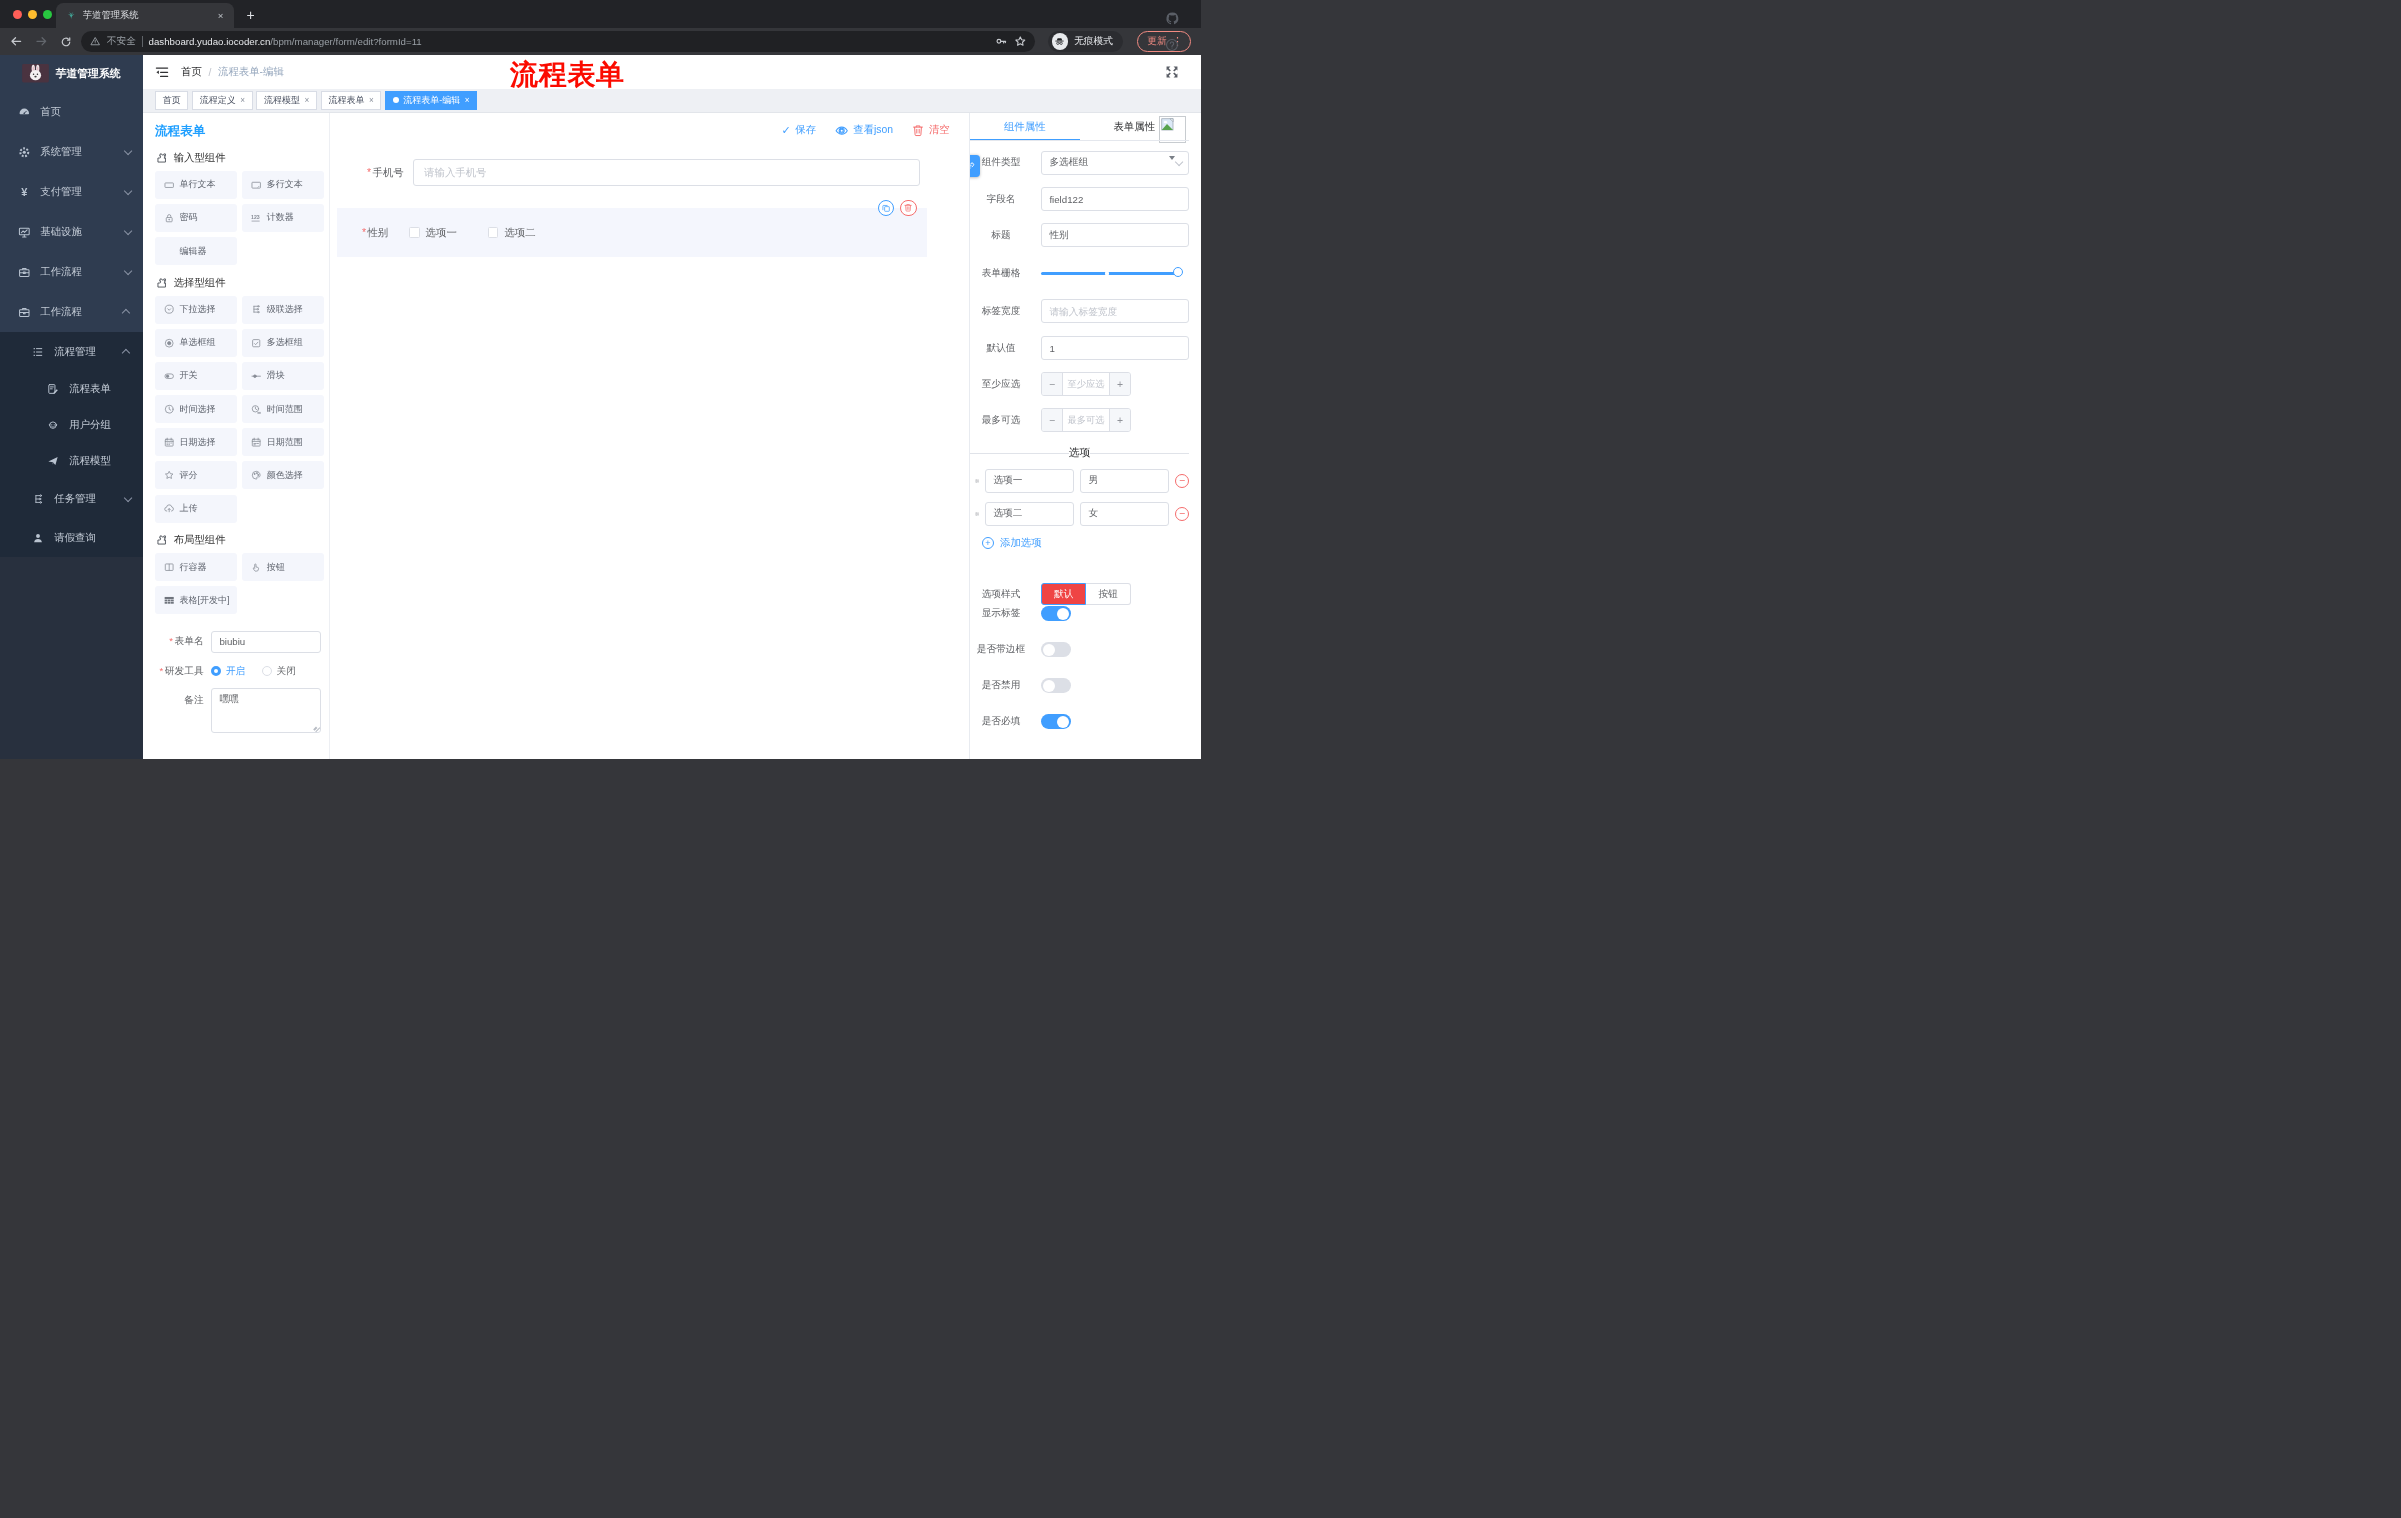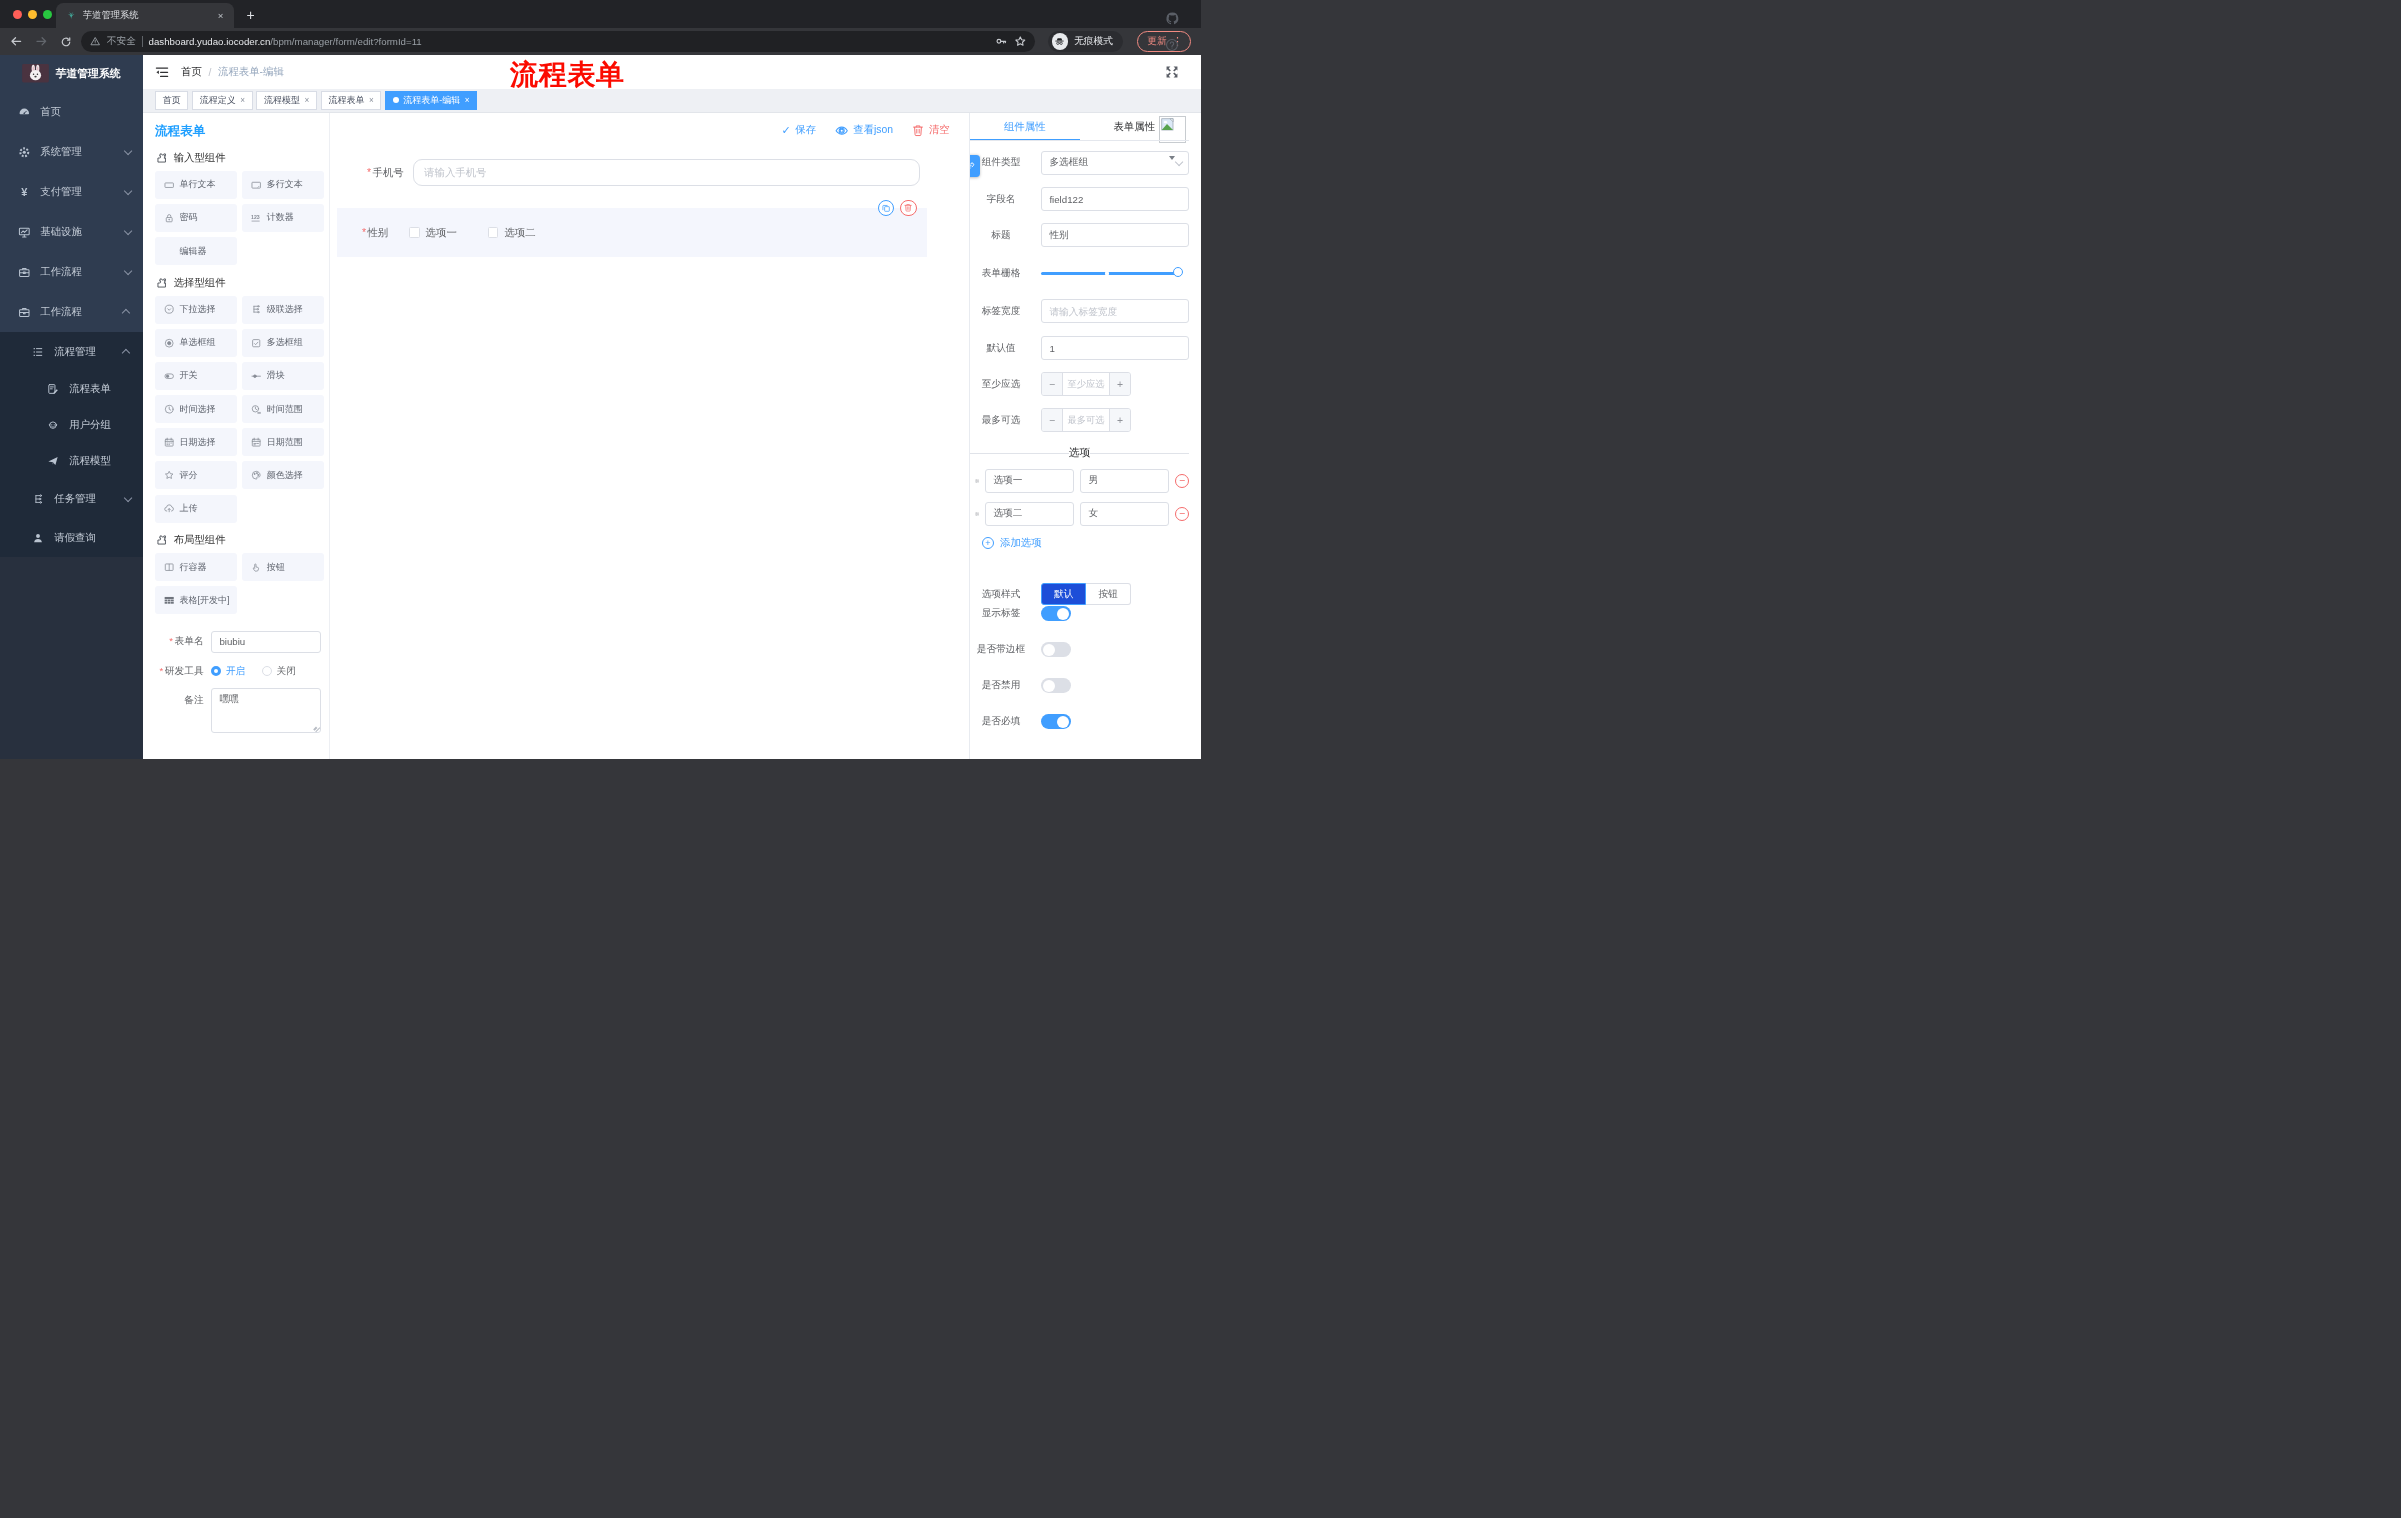--- a/index.html
+++ b/index.html
@@ -77,21 +77,21 @@
   .tgrip{position:absolute;right:2.2px;bottom:4.5px;width:6px;height:6px;border-right:1.1px solid #b7bcc4;border-bottom:0;transform:rotate(45deg);}
   .tgrip::after{content:"";position:absolute;right:1.5px;top:2.2px;width:1.1px;height:3.7px;background:#b7bcc4;}
 
   
   .center{flex:1;position:relative;min-width:0;}
   .cactions{position:absolute;top:10.4px;right:19.3px;display:flex;gap:19.3px;font-size:10.4px;}
   .act{display:flex;align-items:center;gap:4.5px;color:#409eff;cursor:pointer;}
   .act.danger{color:#f56c6c;}
   .phone-row{display:flex;align-items:center;margin:46px 49px 0 37px;}
   .flabel{font-size:10.4px;color:#606266;padding-right:9px;white-space:nowrap;}
-  .bigipt{flex:1;height:27px;border:0.7px solid #dcdfe6;border-radius:9px;padding:0 10.4px;font-size:10.4px;color:#606266;outline:none;font-family:inherit;}
+  .bigipt{flex:1;height:27px;border:0.7px solid #dcdfe6;border-radius:3px;padding:0 10.4px;font-size:10.4px;color:#606266;outline:none;font-family:inherit;}
   .bigipt::placeholder,.mipt::placeholder{color:#c0c4cc;}
   .sel-block{margin:22px 42px 0 7.4px;height:49px;background:#f4f6fd;position:relative;display:flex;align-items:center;padding-left:24.5px;gap:12px;}
   .cbitem{display:flex;align-items:center;margin-right:19.3px;font-size:10.4px;color:#606266;}
   .cb{width:10.4px;height:10.4px;border:0.7px solid #dcdfe6;border-radius:1.5px;background:#fff;margin-right:6px;flex:none;}
   .float-btns{position:absolute;top:-8.2px;right:10.4px;display:flex;gap:6px;}
   .fbtn{width:16.3px;height:16.3px;border-radius:50%;background:#fff;display:flex;align-items:center;justify-content:center;cursor:pointer;}
   .fbtn.copy{border:0.7px solid #409eff;}
   .fbtn.del{border:0.7px solid #f56c6c;}
 
   
@@ -121,21 +121,21 @@
   .pdiv .dtitle{font-size:10.8px;color:#303133;}
   .orow{display:flex;align-items:center;margin-top:9px;gap:6px;padding-left:4.5px;}
   .oipt{width:89px;height:24px;border:0.7px solid #dcdfe6;border-radius:3px;padding:0 7.4px;font-size:9.7px;color:#606266;outline:none;font-family:inherit;}
   .mcirc{width:14px;height:14px;border-radius:50%;border:1.1px solid #f56c6c;color:#f56c6c;display:flex;align-items:center;justify-content:center;font-size:10.4px;flex:none;cursor:pointer;background:#fff;}
   .addopt{display:flex;align-items:center;gap:6px;color:#409eff;font-size:10.4px;margin:10.4px 0 0 12px;cursor:pointer;}
   .pcirc{width:12px;height:12px;border-radius:50%;border:1px solid #409eff;display:flex;align-items:center;justify-content:center;font-size:9px;flex:none;}
   .seg{display:flex;}
   .segbtn{height:22px;padding:0 12px;border:0.7px solid #dcdfe6;font-size:9.7px;display:flex;align-items:center;color:#606266;background:#fff;cursor:pointer;}
   .segbtn.first{border-radius:3px 0 0 3px;}
   .segbtn.last{border-radius:0 3px 3px 0;border-left:0;}
-  .segbtn.active{background:#1d4ed8;border-color:#409eff;color:#fff;}
+  .segbtn.active{background:#ef4444;border-color:#409eff;color:#fff;}
   .tog{width:30px;height:15px;border-radius:7.4px;background:#dcdfe6;position:relative;cursor:pointer;flex:none;}
   .tog::after{content:"";position:absolute;top:1.5px;left:1.5px;width:12px;height:12px;background:#fff;border-radius:50%;}
   .tog.on{background:#409eff;}
   .tog.on::after{left:16.3px;}
   svg{display:block;}
 </style>
 </head>
 <body>
 
 <div class="stage">

